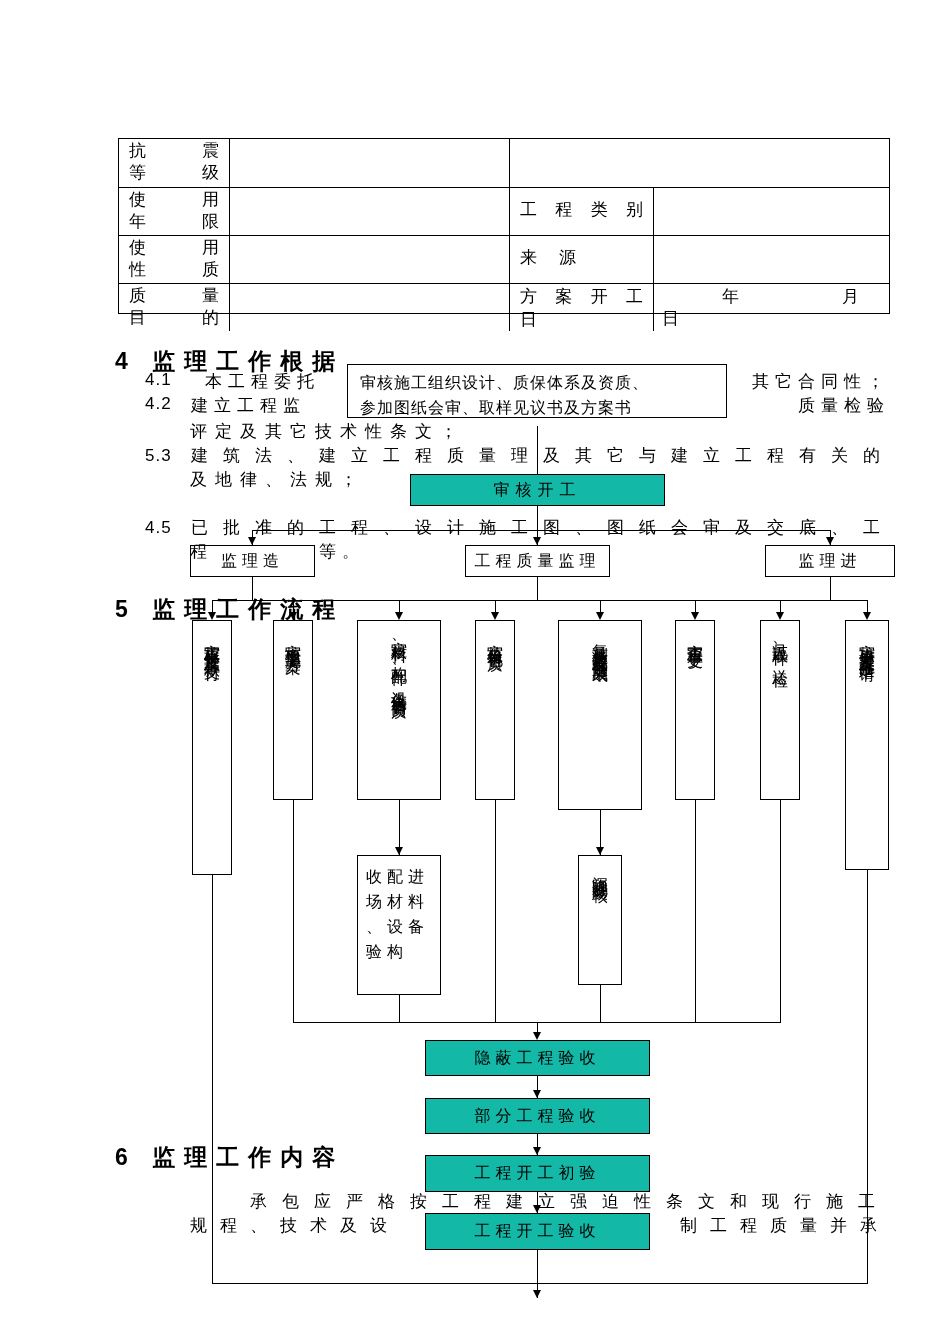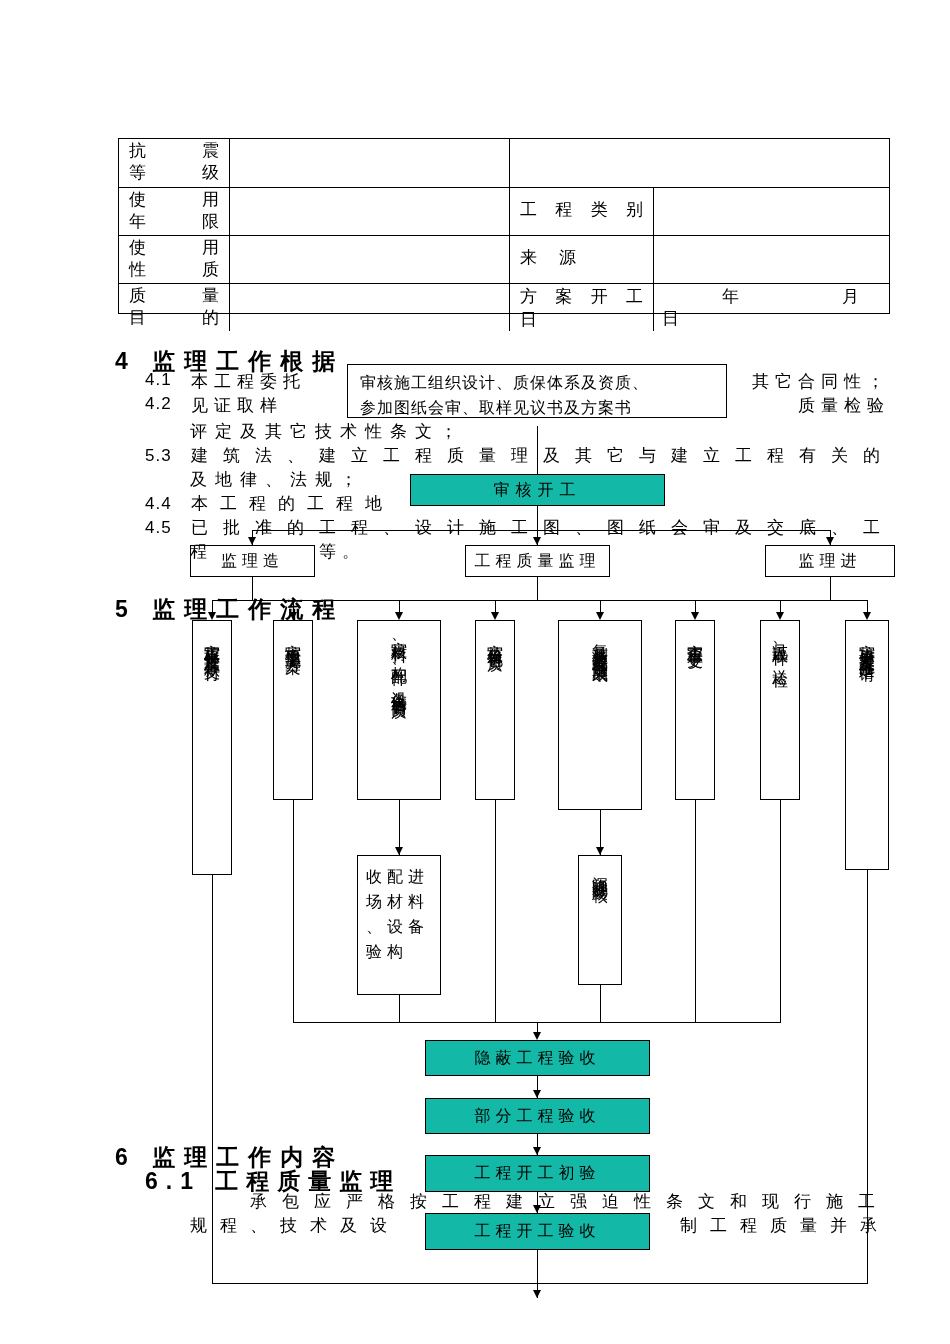--- a/index.html
+++ b/index.html
@@ -106,59 +106,55 @@
           <span>年</span>
           <span>月</span>
         </div>
         <div class="dline2">日</div>
       </div>
     </div>
   </div>
 
   <div class="hd" style="left:115px;top:346px;">4  监理工作根据</div>
 
-  <div class="bl flexline" style="left:145px;top:370px;width:745px;">
+  <div class="bl flexline" style="left:145px;top:370px;width:745px;gap:14px;">
     <span class="num">4.1</span>
     <span>本工程委托</span>
     <span class="grow"></span>
     <span>其它合同性；</span>
   </div>
 
   <div class="bl flexline" style="left:145px;top:394px;width:745px;">
     <span class="num">4.2</span>
-    <span>见证取样</span>
+    <span>建立工程监</span>
     <span class="grow"></span>
     <span>质量检验</span>
   </div>
 
   <div class="bl ls8" style="left:190px;top:420px;">评定及其它技术性条文；</div>
 
   <div class="bl ls15" style="left:145px;top:444px;">
     <span class="num">5.3</span><span>建筑法、建立工程质量理及其它与建立工程有关的</span>
   </div>
 
   <div class="bl ls8" style="left:190px;top:468px;">及地律、法规；</div>
 
-  <div class="bl ls12" style="left:145px;top:492px;">
-    <span class="num">4.4</span><span>本工程的工程地</span>
-  </div>
 
   <div class="bl ls15" style="left:145px;top:516px;">
     <span class="num">4.5</span><span>已批准的工程、设计施工图、图纸会审及交底、工</span>
   </div>
 
   <div class="bl" style="left:190px;top:540px;width:175px;display:flex;justify-content:space-between;">
     <span>程</span>
     <span>等。</span>
   </div>
 
   <div class="hd" style="left:115px;top:594px;">5  监理工作流程</div>
 
   <div class="hd" style="left:115px;top:1142px;">6  监理工作内容</div>
-  <div class="hd" style="left:145px;top:1166px;letter-spacing:8px;">6.1  工程质量监理</div>
   <div class="bl ls15" style="left:250px;top:1190px;">承包应严格按工程建立强迫性条文和现行施工</div>
   <div class="bl ls13" style="left:190px;top:1214px;width:700px;display:flex;">
     <span>规程、技术及设</span>
     <span class="grow"></span>
     <span>制工程质量并承</span>
   </div>
 
   <div id="connectors">
       <div class="cline" style="left: 537px; top: 426px; width: 1px; height: 48px;"></div>
       <div class="cline" style="left: 537px; top: 506px; width: 1px; height: 24px;"></div>

